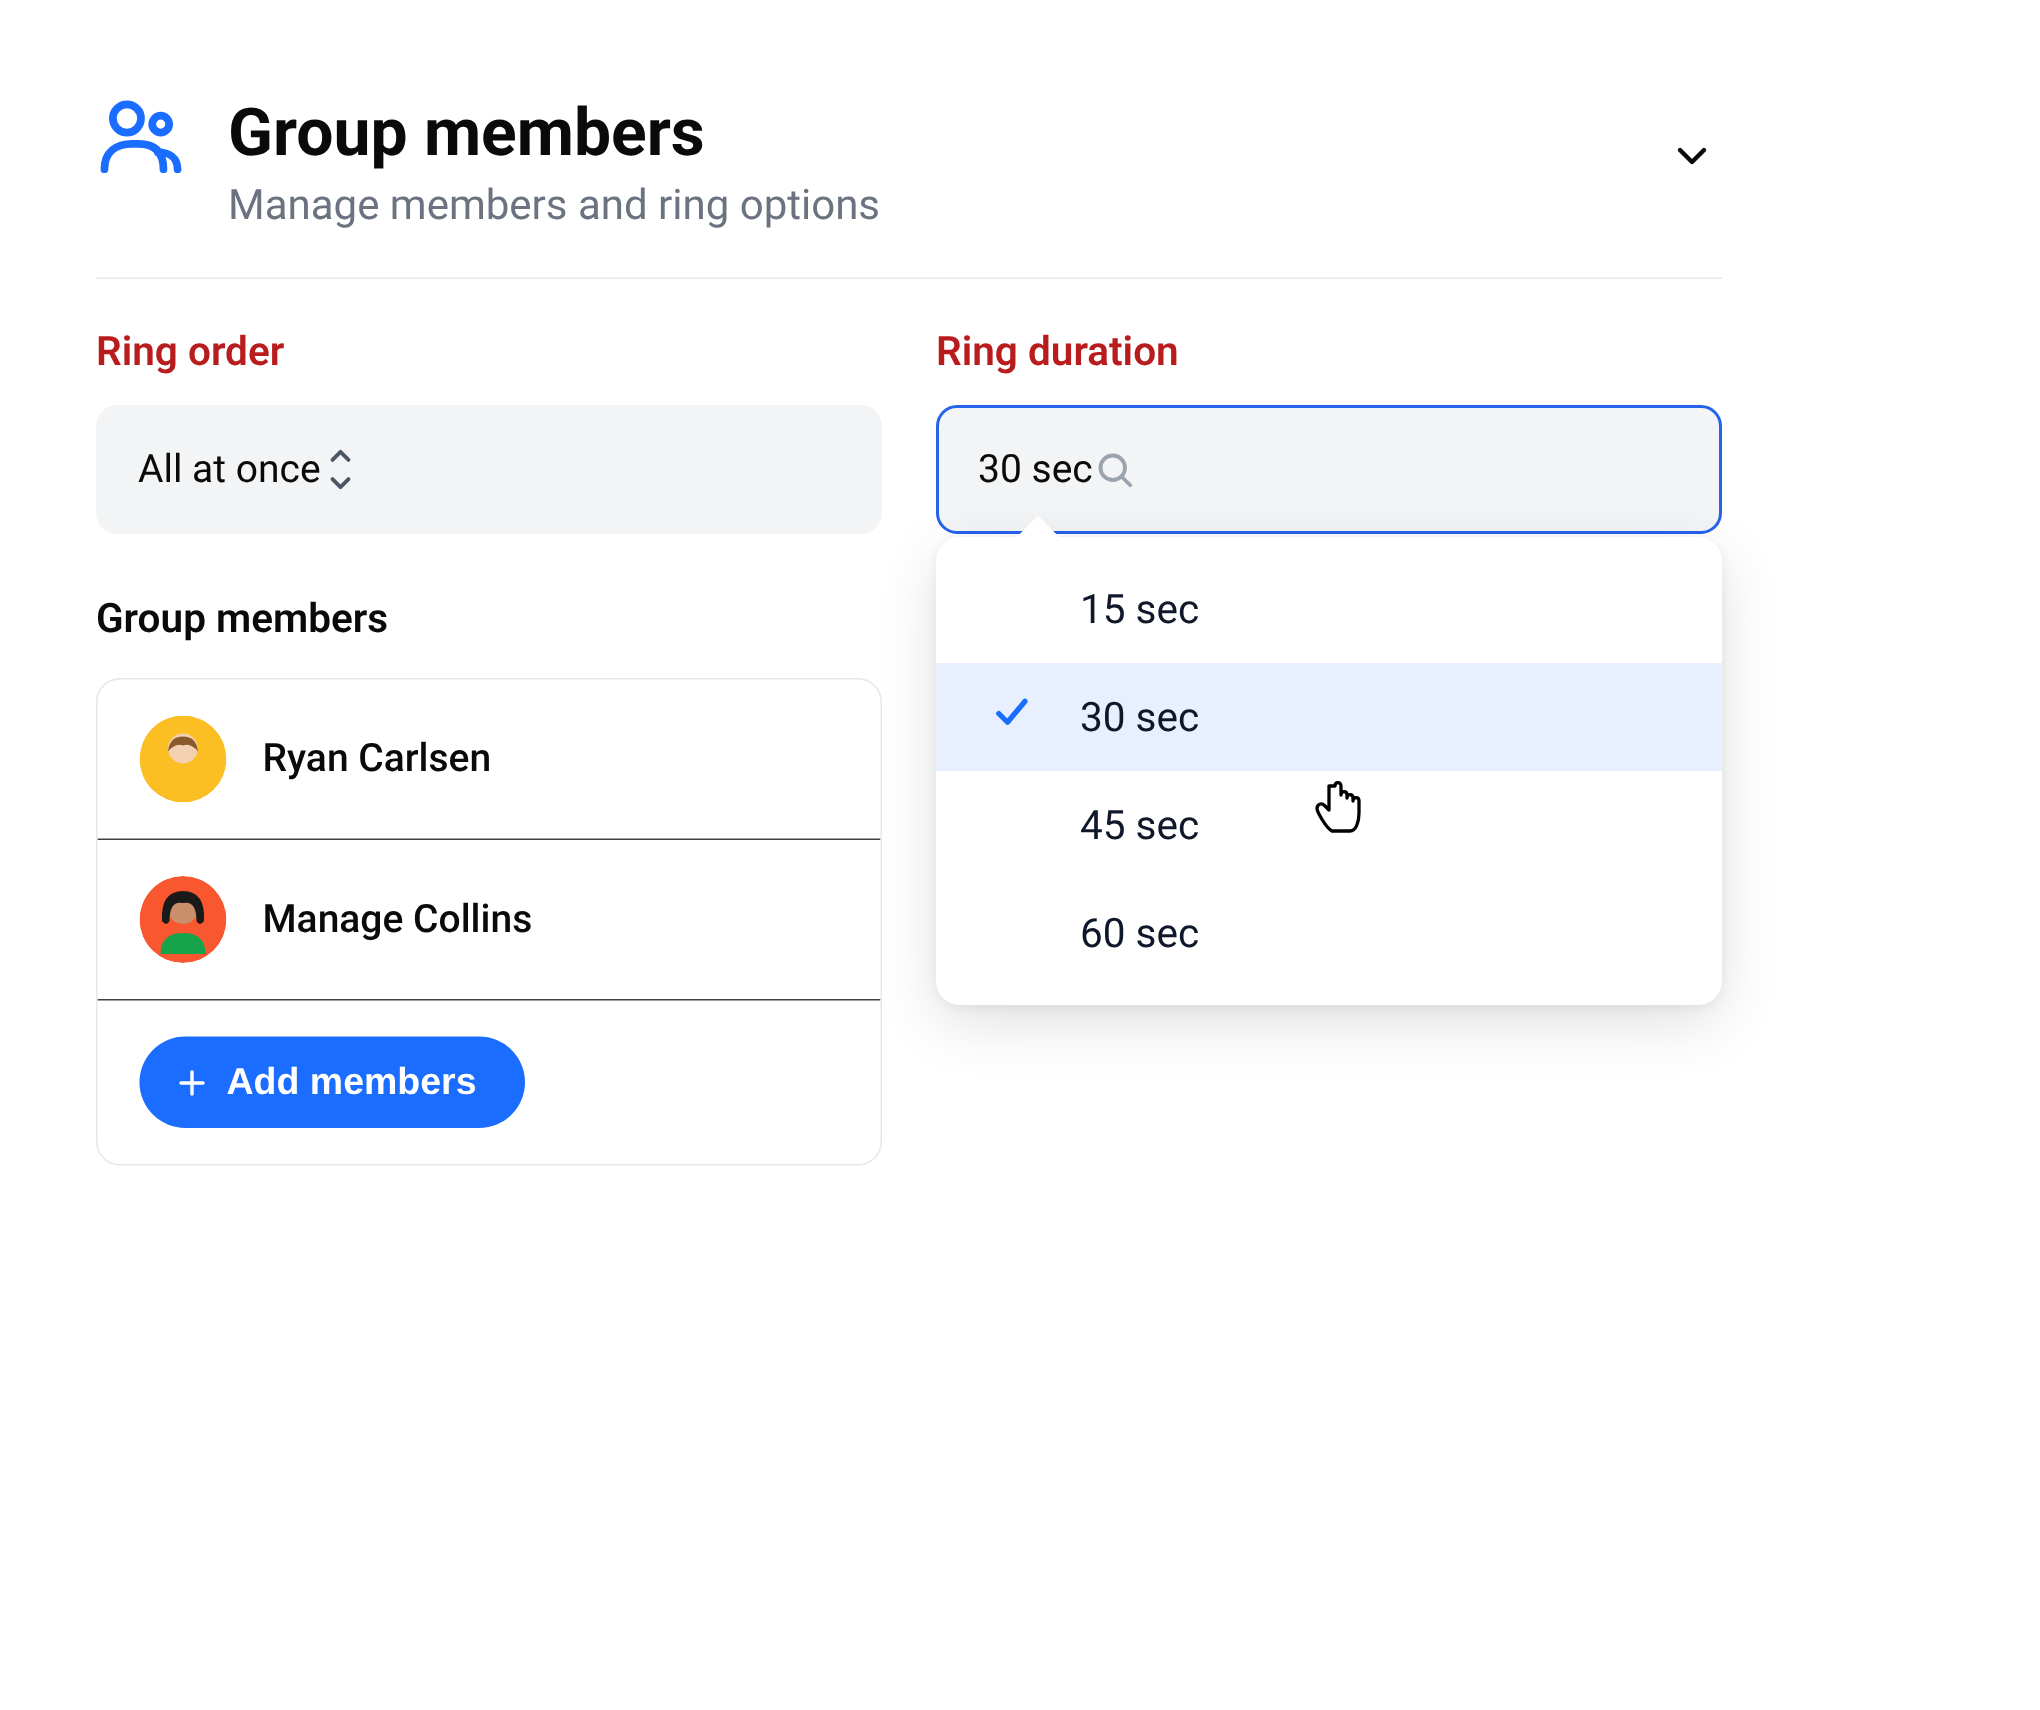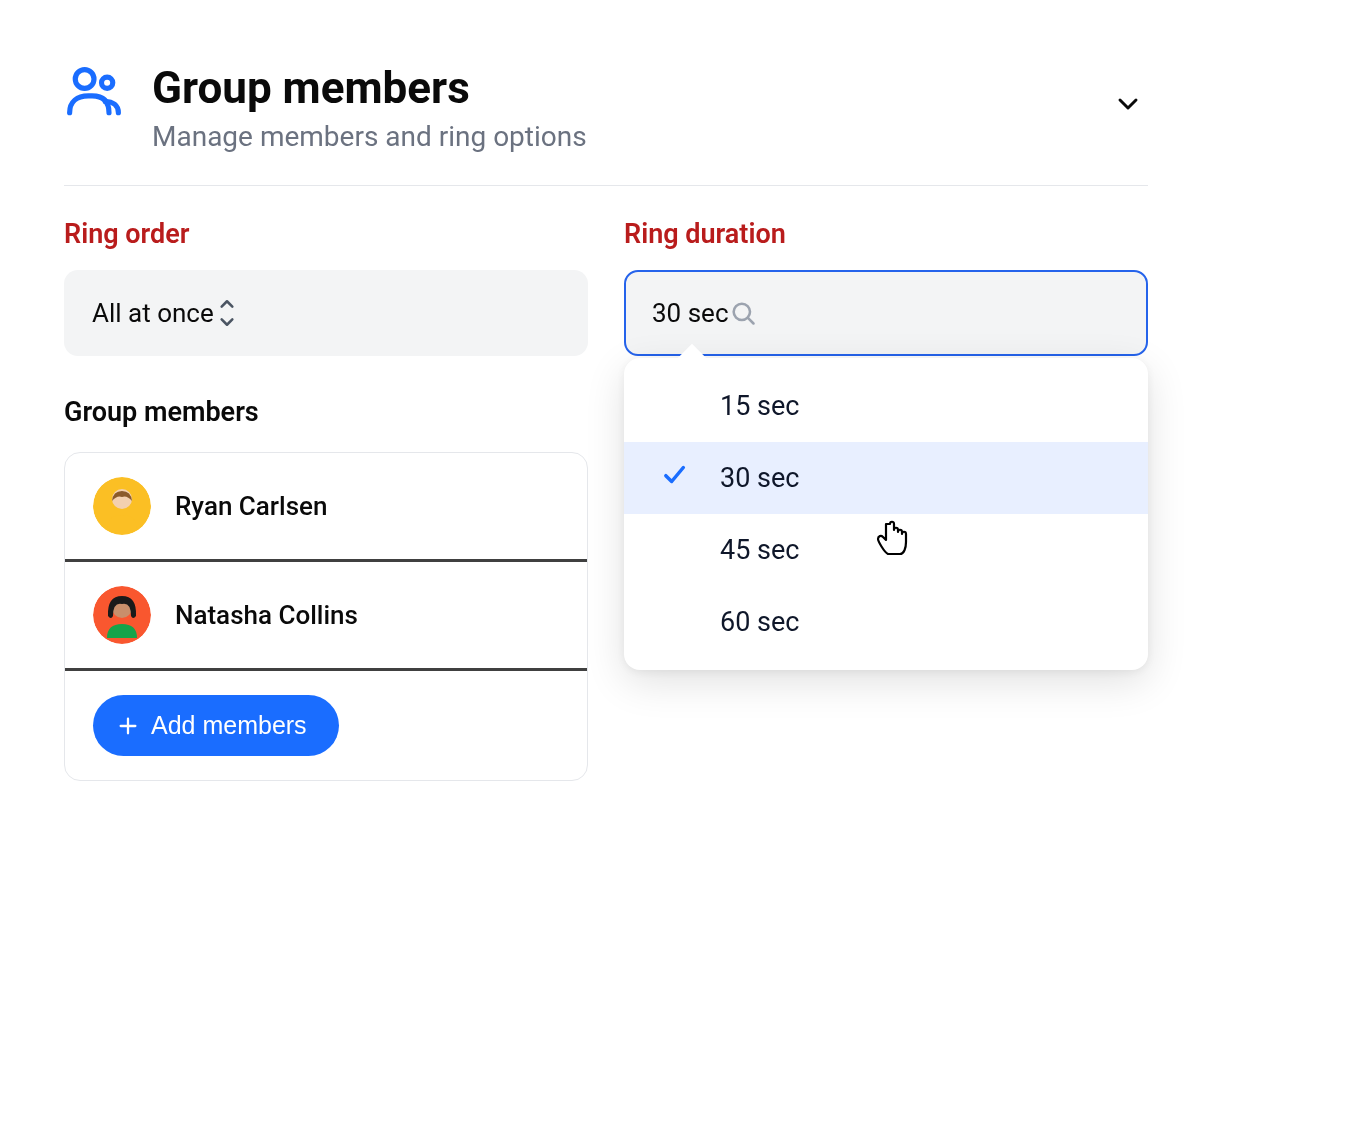--- a/index.html
+++ b/index.html
@@ -101,21 +101,21 @@
     .members-panel {
       border: 1px solid #e5e7eb;
       border-radius: 16px;
       overflow: hidden;
     }
     .member-row {
       display: flex;
       align-items: center;
       gap: 24px;
       padding: 24px 28px;
-      border-bottom: 3px solid #404040;
+      border-bottom: 1px solid #404040;
     }
     .avatar {
       width: 58px;
       height: 58px;
       border-radius: 50%;
       flex-shrink: 0;
       display: flex;
       align-items: center;
       justify-content: center;
       overflow: hidden;
@@ -132,21 +132,21 @@
     .add-row {
       padding: 24px 28px;
     }
     .add-btn {
       background: #1a6dff;
       color: #fff;
       border: none;
       border-radius: 999px;
       padding: 16px 32px 16px 24px;
       font-size: 25px;
-      font-weight: 400;
+      font-weight: 700;
       display: inline-flex;
       align-items: center;
       gap: 12px;
       cursor: pointer;
     }
     .dropdown {
       position: absolute;
       top: 140px;
       left: 0;
       right: 0;
@@ -248,21 +248,21 @@
         </div>
         <div class="member-row">
           <div class="avatar">
             <svg viewBox="0 0 58 58">
               <circle cx="29" cy="29" r="29" fill="#f9572f"></circle>
               <circle cx="29" cy="22" r="10" fill="#c98f6b"></circle>
               <path d="M29 10 Q14 10 15 30 Q18 34 20 30 Q20 16 29 18 Q38 16 38 30 Q40 34 43 30 Q44 10 29 10" fill="#1a1a1a"></path>
               <path d="M14 52 Q14 38 29 38 Q44 38 44 52 Z" fill="#16a34a"></path>
             </svg>
           </div>
-          <span class="member-name">Natasha Collins</span>
+          <span class="member-name">Manage Collins</span>
         </div>
         <div class="add-row">
           <button class="add-btn">
             <svg width="22" height="22" viewBox="0 0 24 24" fill="none" stroke="#fff" stroke-width="2.5" stroke-linecap="round">
               <line x1="12" y1="4" x2="12" y2="20"></line>
               <line x1="4" y1="12" x2="20" y2="12"></line>
             </svg>
             <span>Add members</span>
           </button>
         </div>

